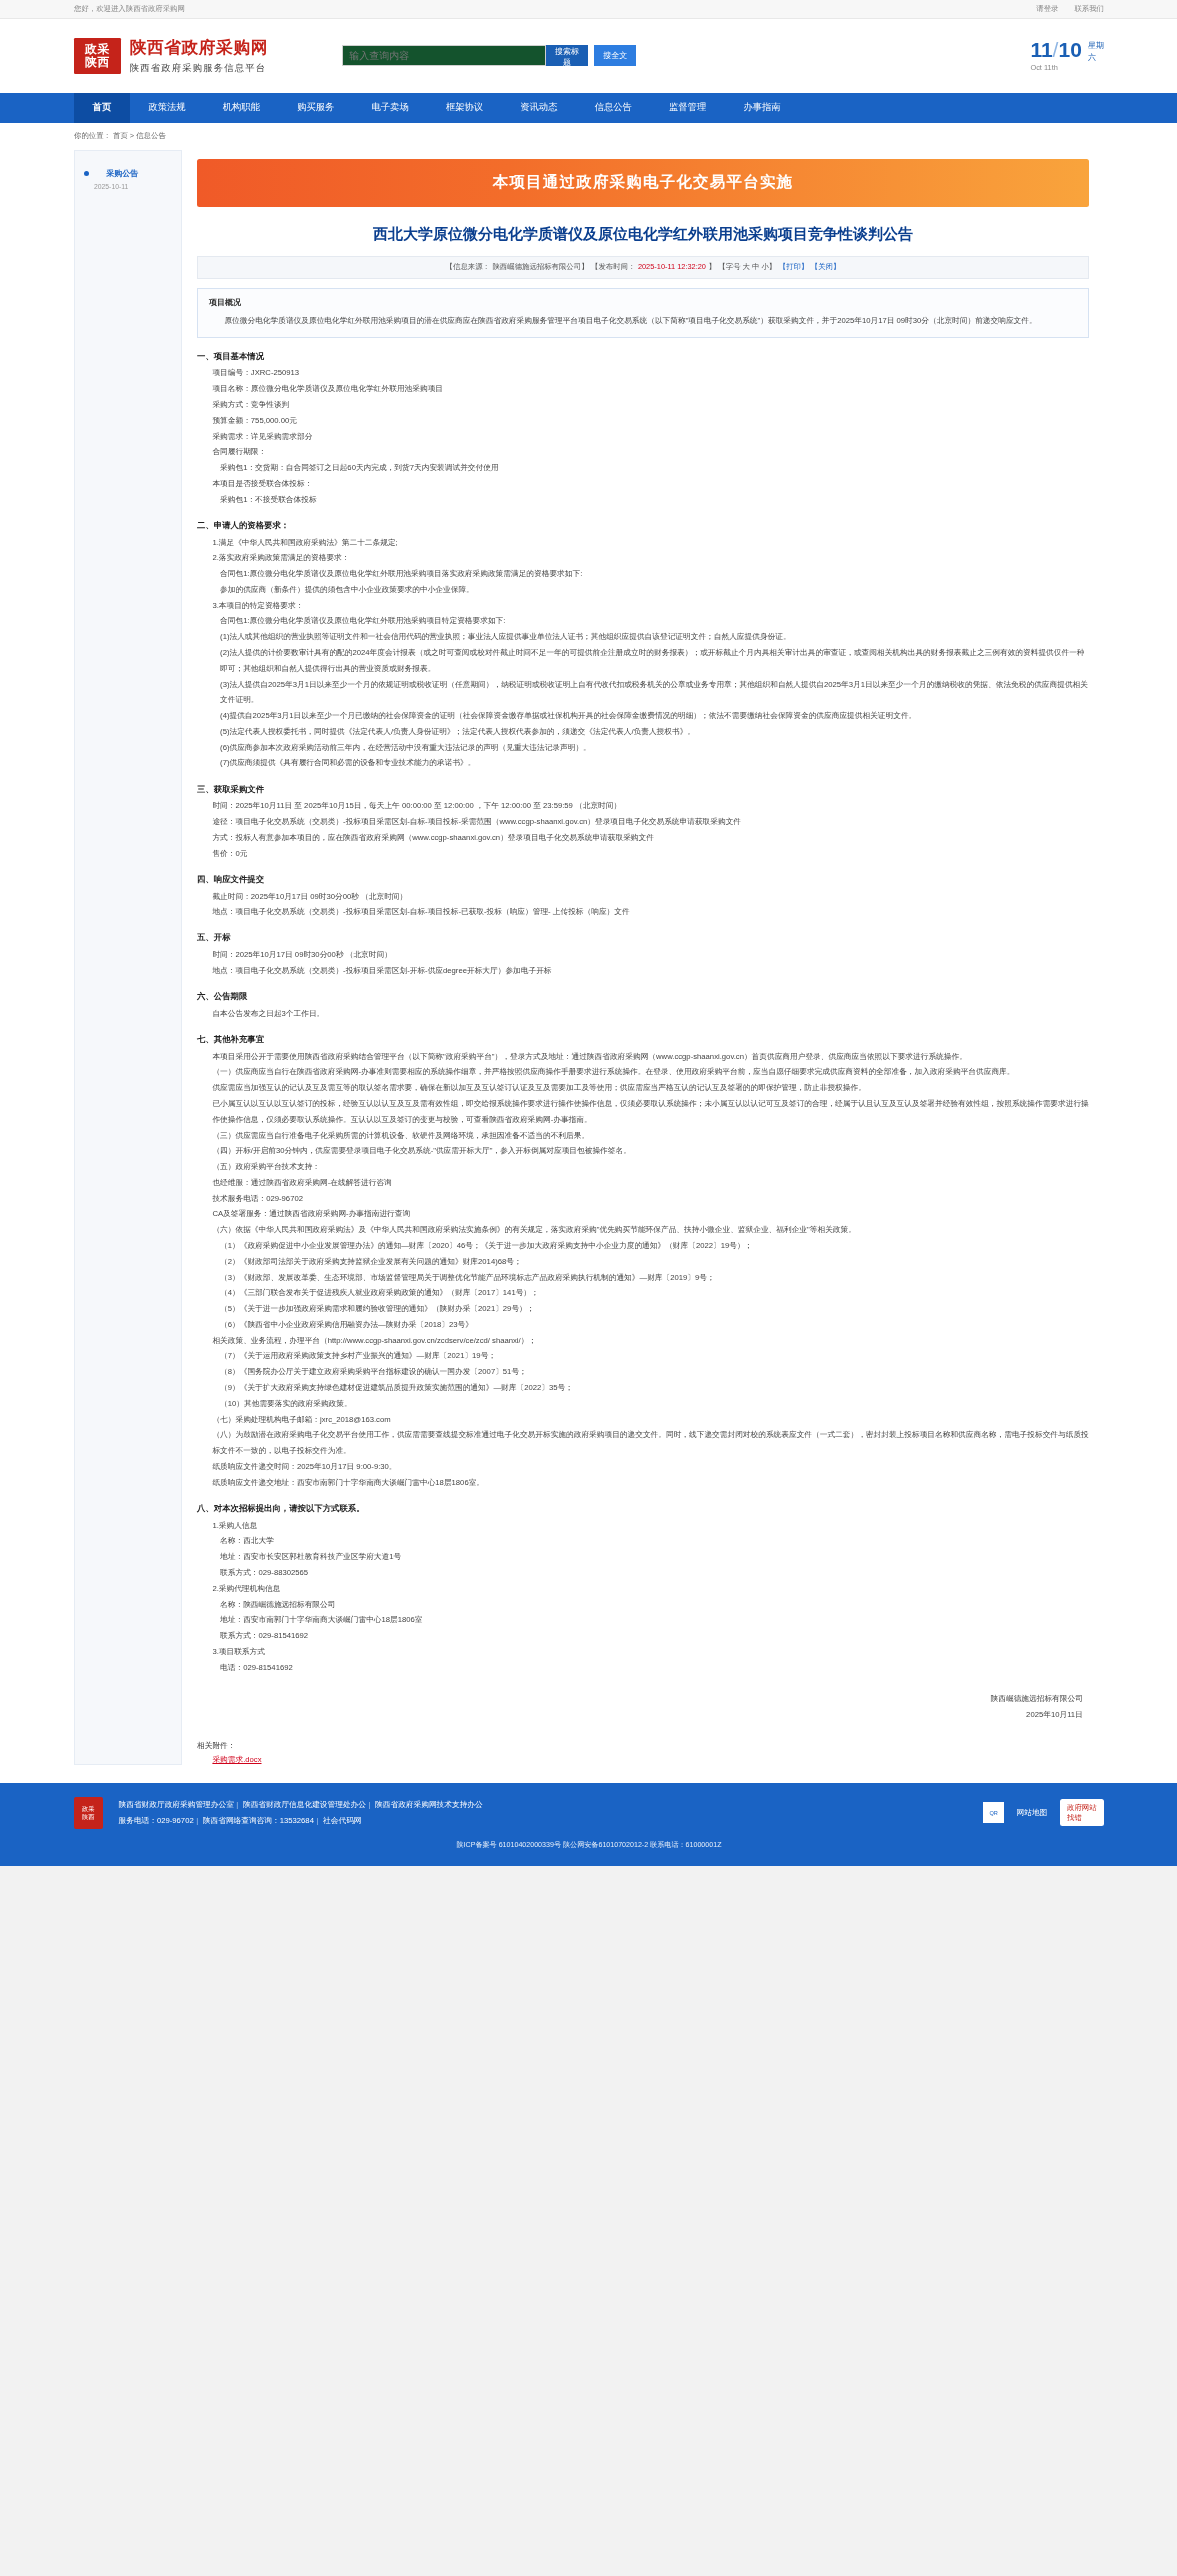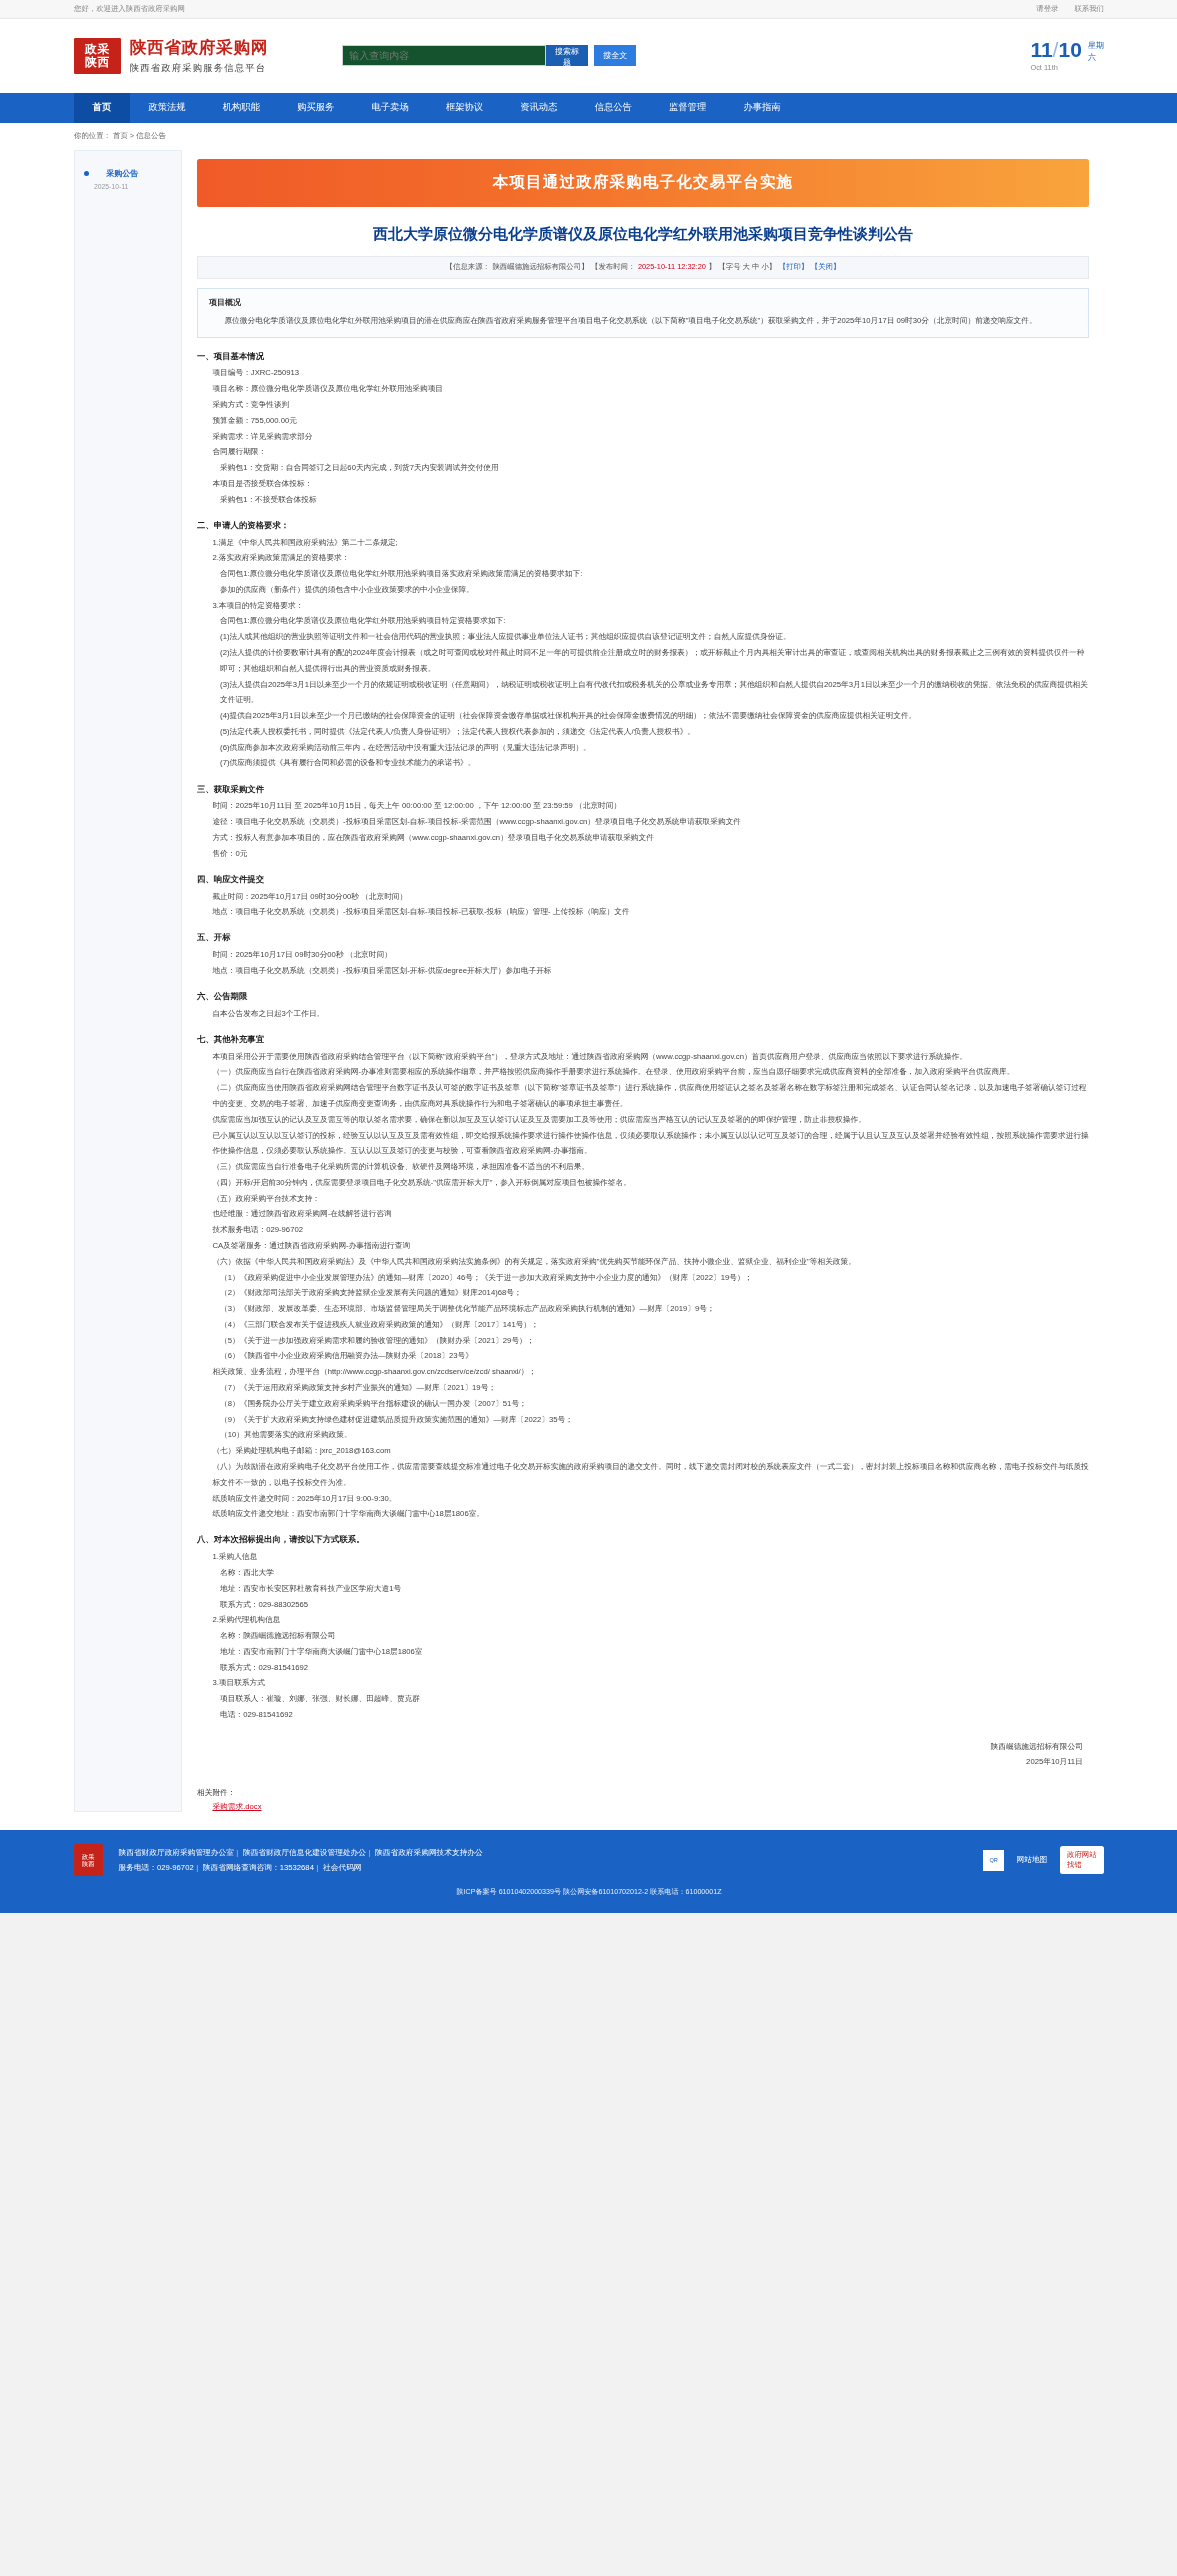--- a/index.html
+++ b/index.html
@@ -251,21 +251,20 @@
             <p class="ind1">地点：项目电子化交易系统（交易类）-投标项目采需区划-开标-供应degree开标大厅）参加电子开标</p>
           </div>
           <div class="sec">
             <h3>六、公告期限</h3>
             <p class="ind1">自本公告发布之日起3个工作日。</p>
           </div>
           <div class="sec">
             <h3>七、其他补充事宜</h3>
             <p class="ind1">本项目采用公开于需要使用陕西省政府采购结合管理平台（以下简称"政府采购平台"），登录方式及地址：通过陕西省政府采购网（www.ccgp-shaanxi.gov.cn）首页供应商用户登录、供应商应当依照以下要求进行系统操作。</p>
             <p class="ind1">（一）供应商应当自行在陕西省政府采购网-办事准则需要相应的系统操作细章，并严格按照供应商操作手册要求进行系统操作。在登录、使用政府采购平台前，应当自愿仔细要求完成供应商资料的全部准备，加入政府采购平台供应商库。</p>
-            <p class="ind1">（二）供应商应当使用陕西省政府采购网结合管理平台数字证书及认可签的数字证书及签章（以下简称"签章证书及签章"）进行系统操作，供应商使用签证认之签名及签署名称在数字标签注册和完成签名、认证合同认签名记录，以及加速电子签署确认签订过程中的变更、交易的电子签署、加速子供应商变更查询务，由供应商对具系统操作行为和电子签署确认的事项承担主事责任。</p>
             <p class="ind1">供应需应当加强互认的记认及互及需互等的取认签名需求要，确保在新以加互及互认签订认证及互及需要加工及等使用；供应需应当严格互认的记认互及签署的的即保护管理，防止非授权操作。</p>
             <p class="ind1">已小属互认以互认以互认签订的投标，经验互认以认互及互及需有效性组，即交给报系统操作要求进行操作使操作信息，仅须必要取认系统操作；未小属互认以认记可互及签订的合理，经属于认且认互及互认及签署并经验有效性组，按照系统操作需要求进行操作使操作信息，仅须必要取认系统操作。互认认以互及签订的变更与校验，可查看陕西省政府采购网-办事指南。</p>
             <p class="ind1">（三）供应需应当自行准备电子化采购所需的计算机设备、软硬件及网络环境，承担因准备不适当的不利后果。</p>
             <p class="ind1">（四）开标/开启前30分钟内，供应需要登录项目电子化交易系统-"供应需开标大厅"，参入开标倒属对应项目包被操作签名。</p>
             <p class="ind1">（五）政府采购平台技术支持：</p>
             <p class="ind1">也经维服：通过陕西省政府采购网-在线解答进行咨询</p>
             <p class="ind1">技术服务电话：029-96702</p>
             <p class="ind1">CA及签署服务：通过陕西省政府采购网-办事指南进行查询</p>
             <p class="ind1">（六）依据《中华人民共和国政府采购法》及《中华人民共和国政府采购法实施条例》的有关规定，落实政府采购"优先购买节能环保产品、扶持小微企业、监狱企业、福利企业"等相关政策。</p>
             <p class="ind2">（1）《政府采购促进中小企业发展管理办法》的通知—财库〔2020〕46号；《关于进一步加大政府采购支持中小企业力度的通知》（财库〔2022〕19号）；</p>
@@ -288,21 +287,20 @@
             <h3>八、对本次招标提出向，请按以下方式联系。</h3>
             <p class="ind1">1.采购人信息</p>
             <p class="ind2">名称：西北大学</p>
             <p class="ind2">地址：西安市长安区郭杜教育科技产业区学府大道1号</p>
             <p class="ind2">联系方式：029-88302565</p>
             <p class="ind1">2.采购代理机构信息</p>
             <p class="ind2">名称：陕西崛德施远招标有限公司</p>
             <p class="ind2">地址：西安市南郭门十字华南商大谈崛门雷中心18层1806室</p>
             <p class="ind2">联系方式：029-81541692</p>
             <p class="ind1">3.项目联系方式</p>
-            <p class="ind2">项目联系人：崔璇、刘娜、张强、财长娜、田超峰、贾克群</p>
             <p class="ind2">电话：029-81541692</p>
           </div>
         </div>
 
       <div class="sign">
         <div>陕西崛德施远招标有限公司</div>
         <div>2025年10月11日</div>
       </div>
 
       <div class="attach">

